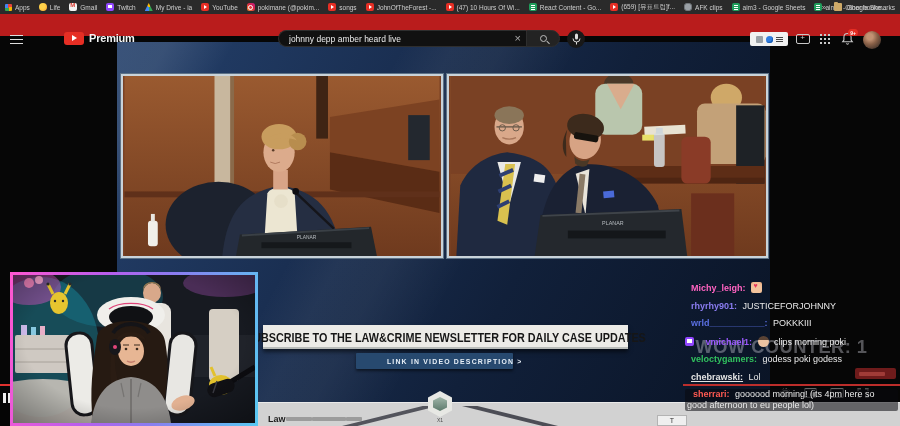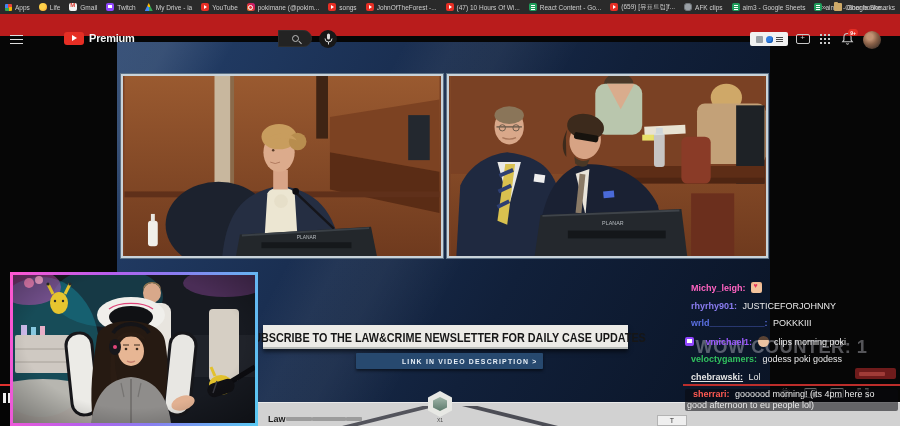--- a/index.html
+++ b/index.html
@@ -78,21 +78,21 @@
     background:linear-gradient(118deg,rgba(255,255,255,.10) 0 6%,transparent 14% 34%,rgba(255,255,255,.05) 40% 46%,transparent 55%);}
   .panel{position:absolute;top:32px;height:184px;border:2px solid #c9d3da;background:#7a4124;overflow:hidden;box-shadow:0 0 0 1px #5d7287;}
   .panelL{left:4px;width:322px;}
   .panelR{left:330px;width:321px;}
   .panel svg{display:block;}
 
   
   .bannerTitle{position:absolute;left:146px;top:283px;width:365px;height:24px;background:#ecebe7;
     box-shadow:0 3px 4px rgba(0,0,0,.55),inset 0 -2px 0 #b9bcb9;display:flex;align-items:center;justify-content:center;}
   .bannerTitle span{font-size:13.5px;font-weight:bold;color:#161616;white-space:nowrap;transform:scaleX(.8);letter-spacing:0;}
-  .bannerLink{position:absolute;left:239px;top:311px;width:187px;height:16px;background:#27496f;border-radius:1px;
+  .bannerLink{position:absolute;left:239px;top:311px;width:157px;height:16px;background:#27496f;border-radius:1px;
     box-shadow:0 2px 3px rgba(0,0,0,.5);display:flex;align-items:center;justify-content:center;padding-left:40px;}
   .bannerLink span{font-size:7.5px;font-weight:bold;letter-spacing:1.3px;color:#e8f0f8;transform:scaleX(.92);white-space:nowrap;}
 
   
   .whitestrip{position:absolute;left:12px;top:402px;width:888px;height:24px;background:#d2d2d2;z-index:2;
     border-top:1px solid #e9e9e9;}
   .wingL,.wingR{position:absolute;top:406px;width:96px;height:20px;z-index:3;}
   .wingL{left:342px;background:#53545c;clip-path:polygon(0 100%,16% 100%,100% 0,84% 0);}
   .wingR{left:462px;background:#4c4d55;clip-path:polygon(0 0,16% 0,100% 100%,84% 100%);}
   .hexlogo{position:absolute;left:428px;top:391px;width:24px;height:26px;z-index:3;
@@ -238,20 +238,24 @@
     <div class="hamb">
         <i></i>
         <i></i>
         <i></i>
       </div>
     <div class="logo">
       <span class="playbox"></span>
       <span class="logotext">Premium</span>
     </div>
     <div class="searchwrap">
+      <div class="searchbox">
+        <input type="text" value="johnny depp amber heard live" style="">
+        <span class="clearx">×</span>
+      </div>
       <div class="searchbtn">
         <span class="mag"></span>
       </div>
       <div class="micbtn">
         <svg width="9" height="12" viewBox="0 0 9 12">
           <rect x="3" y="0.5" width="3" height="6" rx="1.5" fill="#ddd"></rect>
           <path d="M1 5.5a3.5 3.5 0 0 0 7 0" stroke="#ddd" stroke-width="1" fill="none"></path>
           <line x1="4.5" y1="9" x2="4.5" y2="11.5" stroke="#ddd" stroke-width="1"></line>
         </svg>
       </div>

